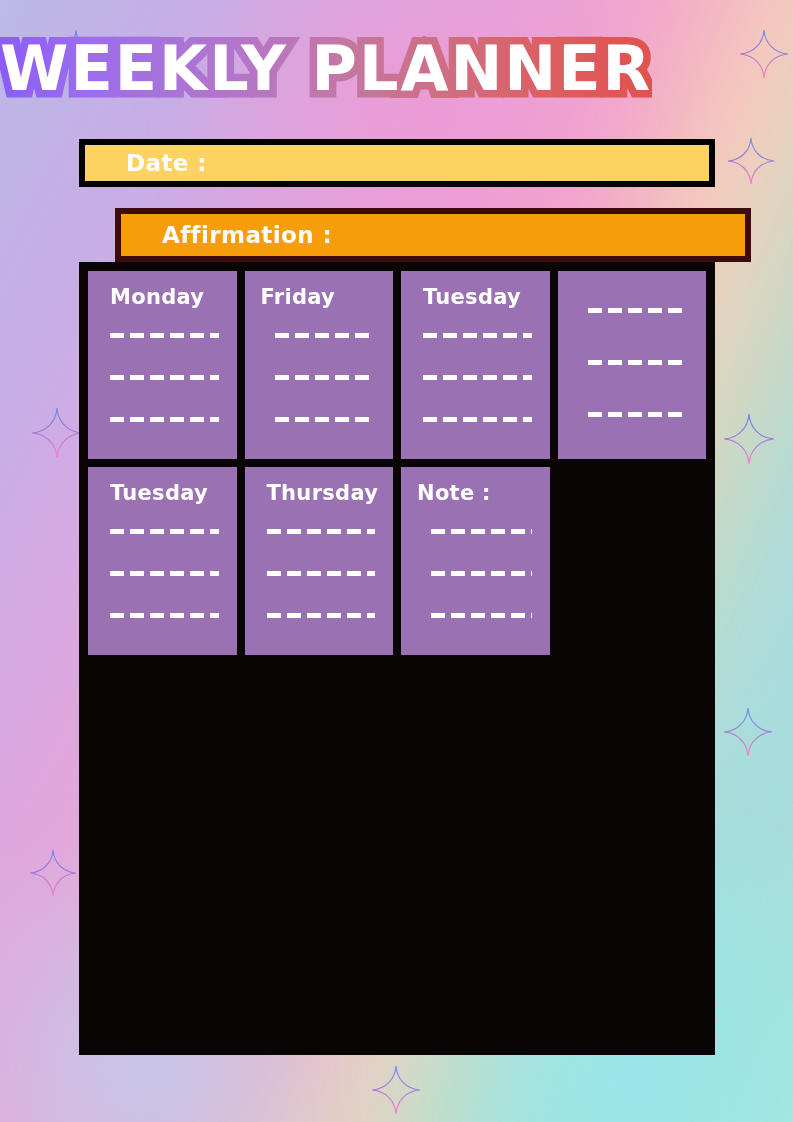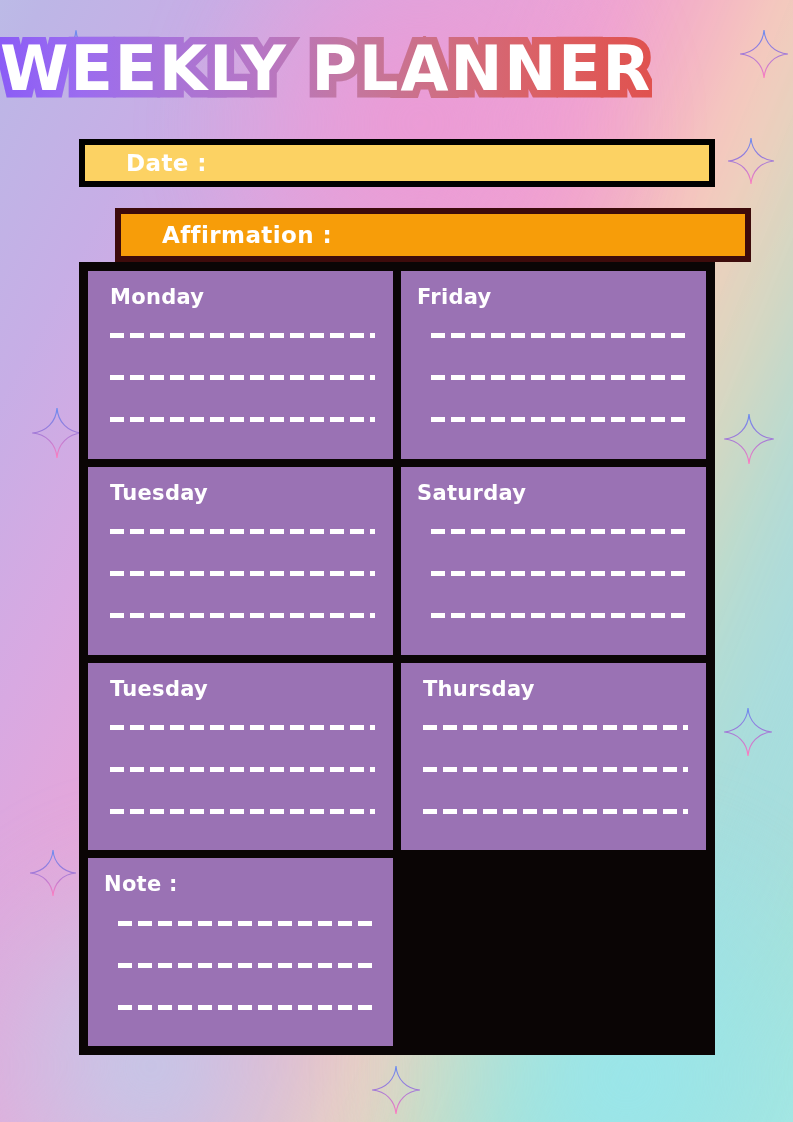--- a/index.html
+++ b/index.html
@@ -180,21 +180,21 @@
   }
 
   
   .grid {
     position: absolute;
     left: 79px;
     top: 262px;
     width: 636px;
     height: 793px;
     display: grid;
-    grid-template-columns: 1fr 1fr;
+    grid-template-columns: 1fr 1fr 1fr 1fr;
     grid-template-rows: repeat(4, 1fr);
     background: #0a0505;
     gap: 0;
     border: 5px solid #0a0505;
   }
   .cell {
     background: #9a72b4;
     border: 4px solid #0a0505;
     position: relative;
     padding: 14px 18px 10px 22px;
@@ -377,21 +377,20 @@
       </div>
       <div class="cell shift-a">
         <div class="cell-label">Tuesday</div>
         <div class="cell-lines">
           <div class="dashline"></div>
           <div class="dashline"></div>
           <div class="dashline"></div>
         </div>
       </div>
       <div class="cell shift-b">
-        <div class="cell-label">Saturday</div>
         <div class="cell-lines">
           <div class="dashline"></div>
           <div class="dashline"></div>
           <div class="dashline"></div>
         </div>
       </div>
       <div class="cell shift-a">
         <div class="cell-label">Tuesday</div>
         <div class="cell-lines">
           <div class="dashline"></div>

